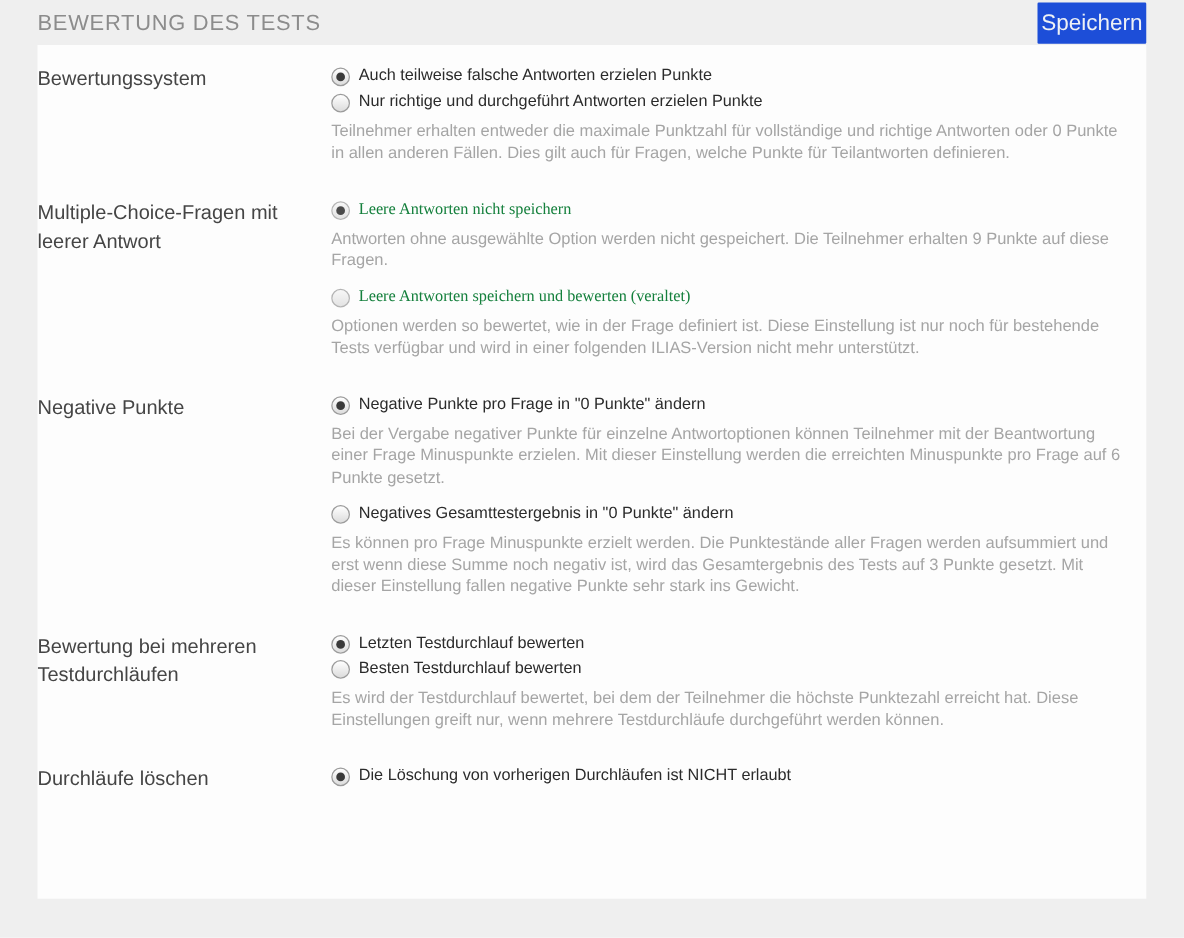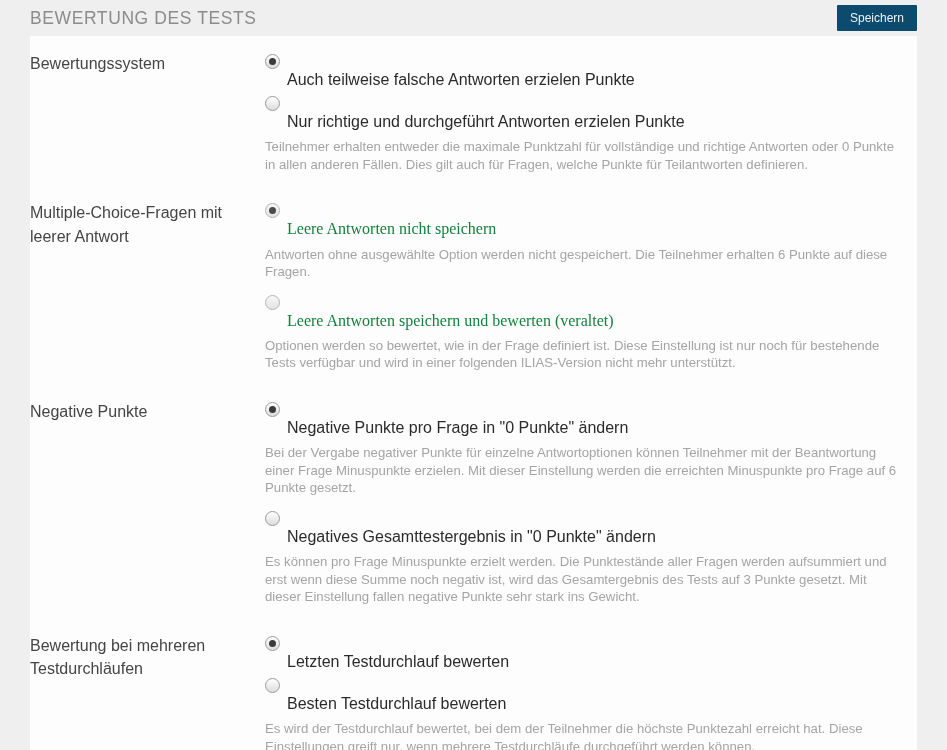--- a/index.html
+++ b/index.html
@@ -12,22 +12,22 @@
   .header {
     height: 36px; padding: 0 30px;
     display: flex; align-items: center; justify-content: space-between;
   }
   .page-title {
     font-size: 17.5px; color: #8c8c8c; letter-spacing: .6px;
     font-weight: 400; text-transform: uppercase;
     font-family: "Liberation Sans", sans-serif;
   }
   .save-btn {
-    background: #0c4a6e; color: #eef1f5; border: none;
-    font-size: 12px; padding: 6px 13px; cursor: pointer;
+    background: #1d4ed8; color: #eef1f5; border: none;
+    font-size: 18px; padding: 6px 3px; cursor: pointer;
     font-family: "Liberation Sans", sans-serif; border-radius: 1px;
   }
   
   .panel {
     margin: 0 30px; background: #fdfdfd; min-height: 683px;
     padding: 13px 0 16px 0;
   }
   .form-row { display: flex; margin-bottom: 14px; }
   .form-label {
     width: 207px; flex: none; text-align: left;
@@ -42,21 +42,21 @@
   .radio {
     width: 15px; height: 15px; flex: none; border-radius: 50%;
     border: 1px solid #9b9b9b;
     background: linear-gradient(#ffffff, #dcdcdc);
     position: relative; margin: 3px 7px 0 0; display: inline-block;
   }
   .radio.checked::after {
     content: ""; position: absolute; left: 3px; top: 3px;
     width: 7px; height: 7px; border-radius: 50%; background: #3a3a3a;
   }
-  .option-label { font-size: 16px; color: #2b2b2b; line-height: 1.45; margin-top: 17px; }
+  .option-label { font-size: 13px; color: #2b2b2b; line-height: 1.45; }
   .option.disabled { cursor: default; }
   .option.disabled .option-label { color: #15803d; font-family: Liberation Serif, serif; }
   .option.disabled .radio {
     border-color: #b4b4b4;
     background: linear-gradient(#f7f7f7, #e3e3e3);
   }
   .option.disabled .radio.checked::after { background: #4a4a4a; }
   .option-desc {
     font-size: 13.2px; color: #a5a5a5; line-height: 1.33;
     max-width: 642px; margin: 5px 0 11px 0;
@@ -86,21 +86,21 @@
           <div class="option-desc">Teilnehmer erhalten entweder die maximale Punktzahl für vollständige und richtige Antworten oder 0 Punkte in allen anderen Fällen. Dies gilt auch für Fragen, welche Punkte für Teilantworten definieren.</div>
         </div>
       </div>
       <div class="form-row">
         <div class="form-label">Multiple-Choice-Fragen mit leerer Antwort</div>
         <div class="form-options">
           <label class="option disabled">
             <span class="radio checked"></span>
             <span class="option-label">Leere Antworten nicht speichern</span>
           </label>
-          <div class="option-desc">Antworten ohne ausgewählte Option werden nicht gespeichert. Die Teilnehmer erhalten 6 Punkte auf diese Fragen.</div>
+          <div class="option-desc">Antworten ohne ausgewählte Option werden nicht gespeichert. Die Teilnehmer erhalten 9 Punkte auf diese Fragen.</div>
           <label class="option disabled">
             <span class="radio"></span>
             <span class="option-label">Leere Antworten speichern und bewerten (veraltet)</span>
           </label>
           <div class="option-desc">Optionen werden so bewertet, wie in der Frage definiert ist. Diese Einstellung ist nur noch für bestehende Tests verfügbar und wird in einer folgenden ILIAS-Version nicht mehr unterstützt.</div>
         </div>
       </div>
       <div class="form-row">
         <div class="form-label">Negative Punkte</div>
         <div class="form-options">

